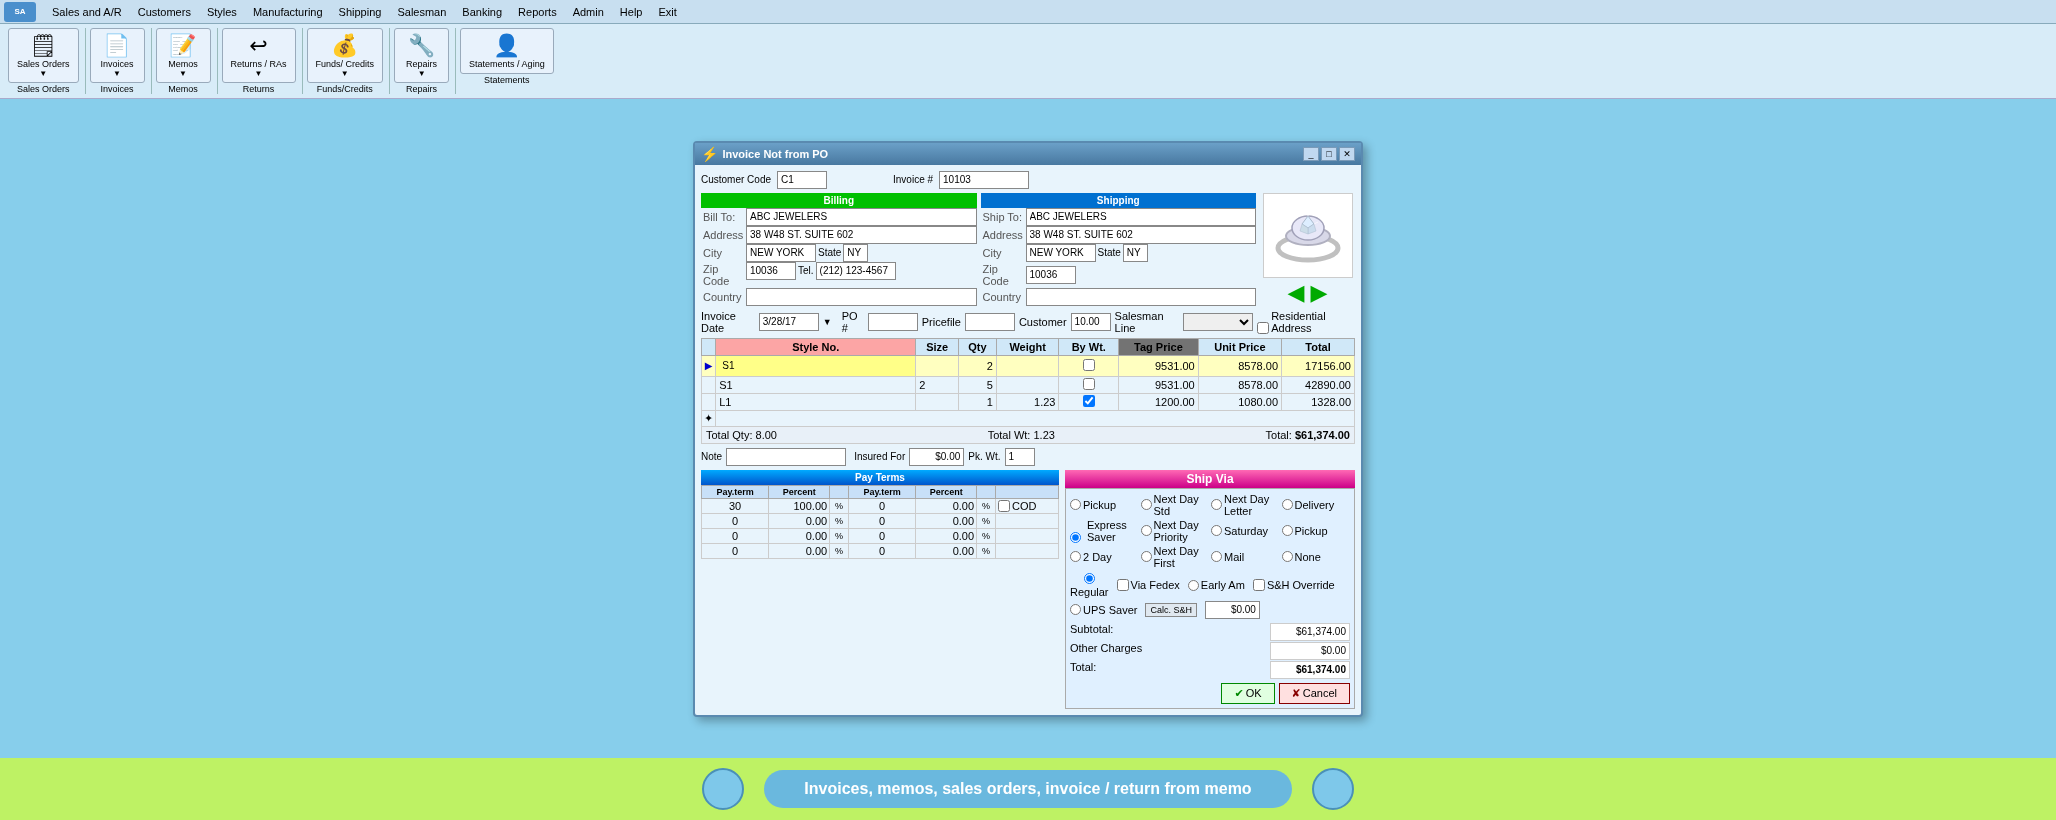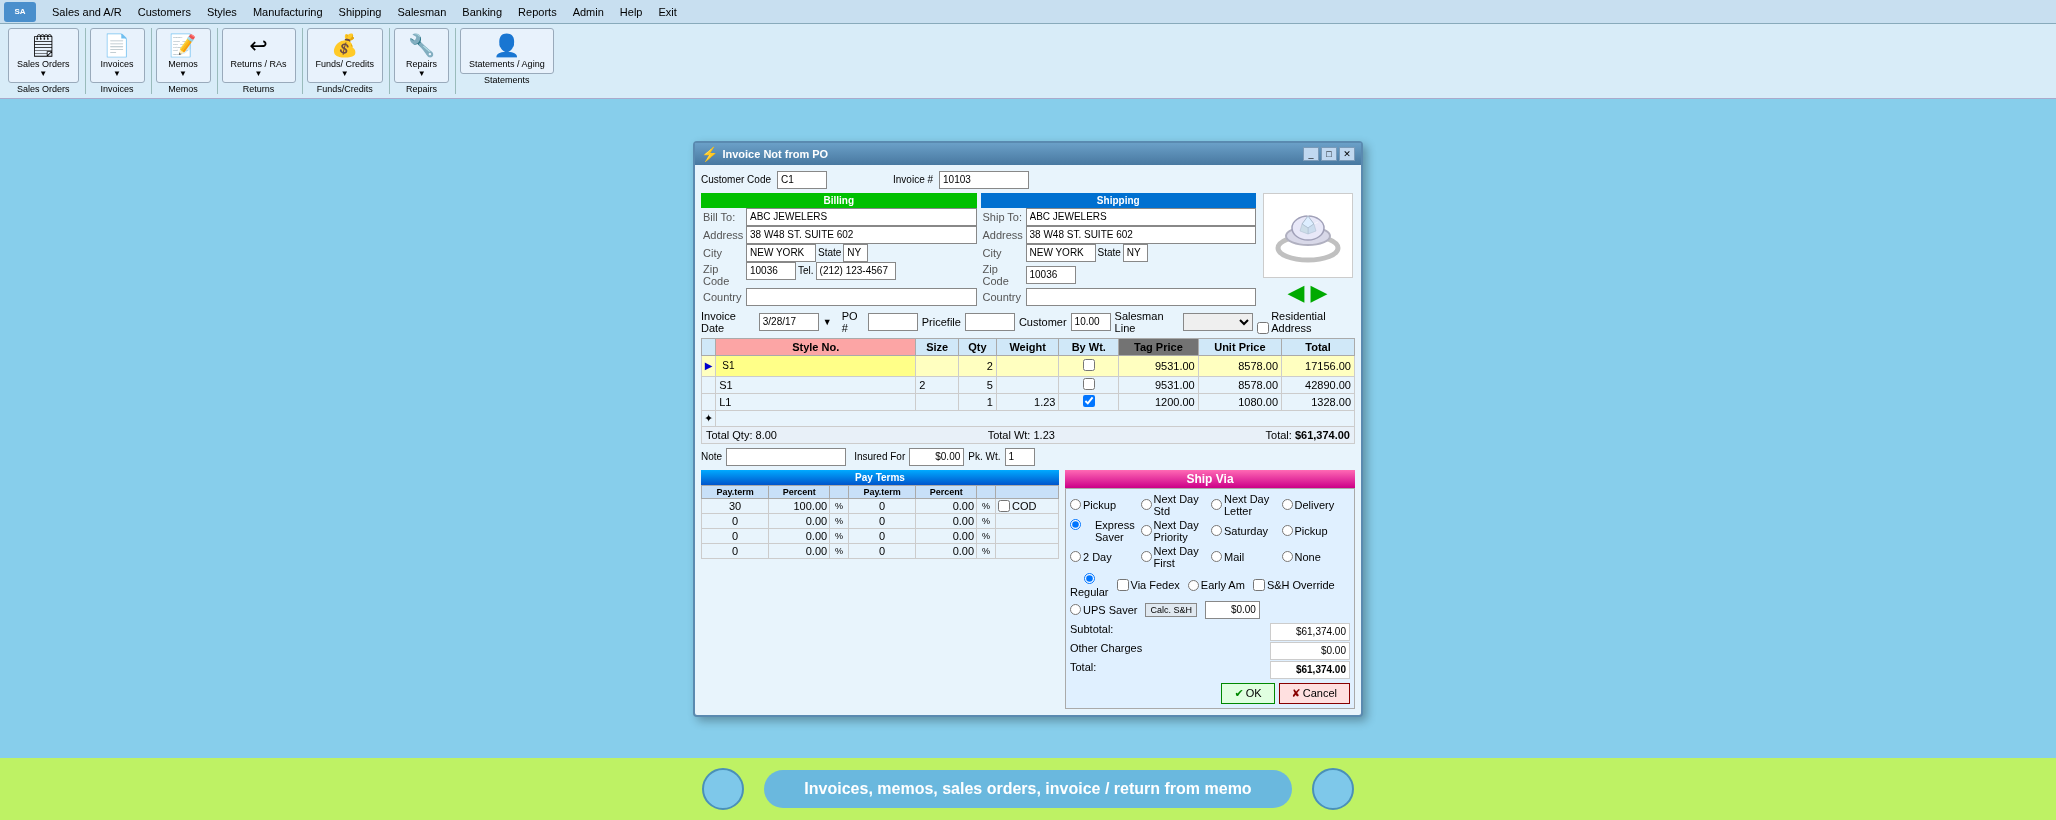--- a/index.html
+++ b/index.html
@@ -397,21 +397,21 @@
                 </label>
               <label style="display:flex;align-items:center;gap:2px;font-size:9px;">
                   <input type="radio" name="ship" style="">
                   <span>Next Day Letter</span>
                 </label>
               <label style="display:flex;align-items:center;gap:2px;font-size:9px;">
                   <input type="radio" name="ship" style="">
                   <span>Delivery</span>
                 </label>
 
-              <label style="display:flex;align-items:flex-start;gap:14px;font-size:9px;">
+              <label style="display:flex;align-items:flex-end;gap:6px;font-size:9px;">
                   <input type="radio" name="ship" checked="" style="">
                   <span>Express Saver</span>
                 </label>
               <label style="display:flex;align-items:center;gap:2px;font-size:9px;">
                   <input type="radio" name="ship" style="">
                   <span>Next Day Priority</span>
                 </label>
               <label style="display:flex;align-items:center;gap:2px;font-size:9px;">
                   <input type="radio" name="ship" style="">
                   <span>Saturday</span>

